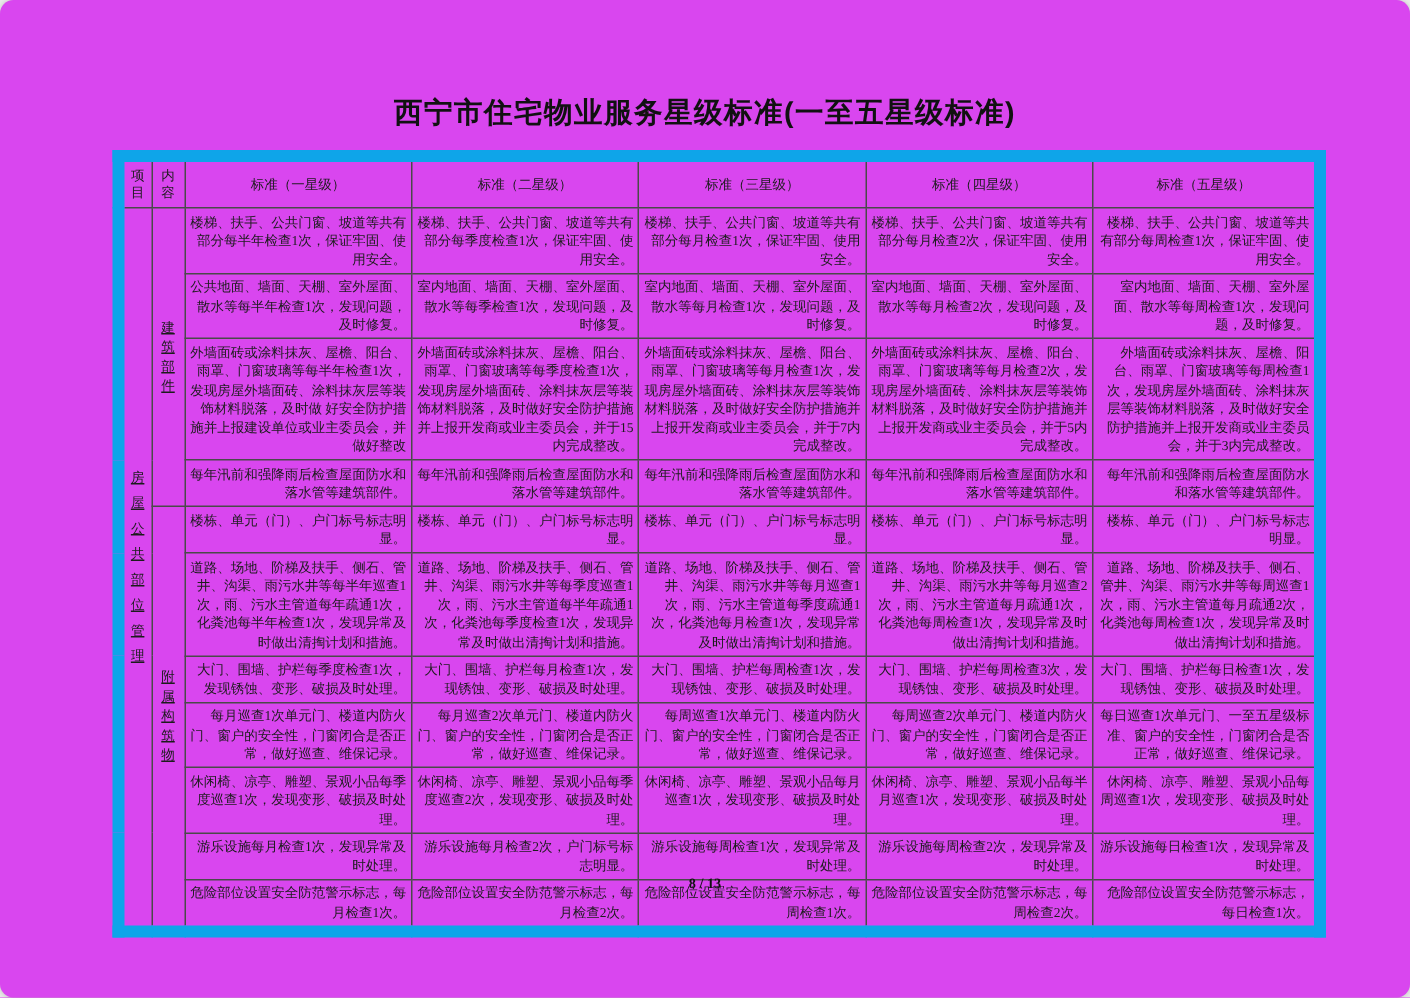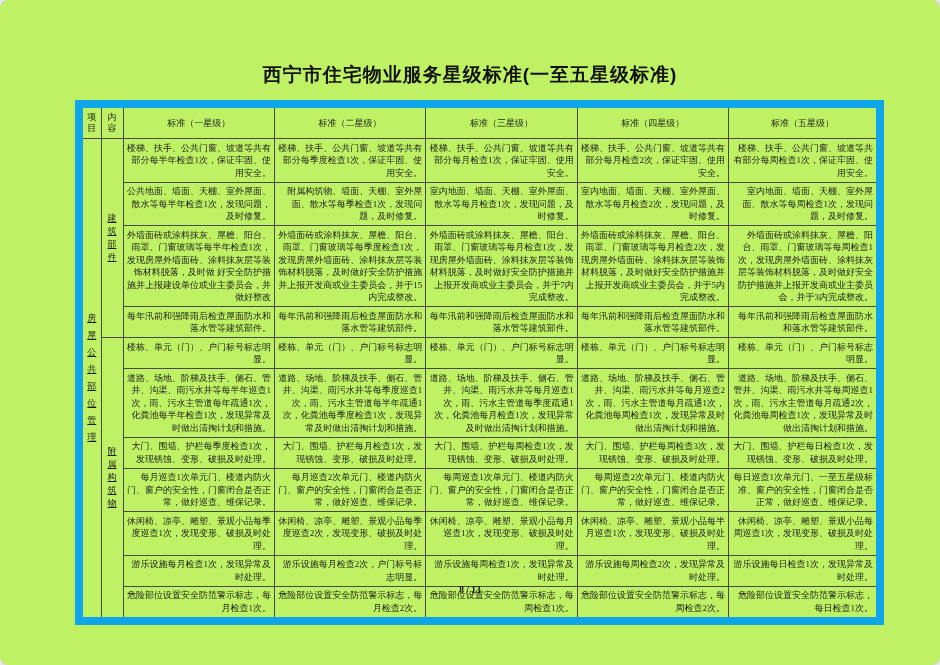--- a/index.html
+++ b/index.html
@@ -3,21 +3,21 @@
 <meta charset="utf-8">
 <style>
   html,body { margin:0; padding:0; }
   body {
     width:940px; height:665px; overflow:hidden;
     background:#e9e9e9;
     font-family:"Liberation Serif","DejaVu Serif",serif;
   }
   .page {
     position:absolute; inset:0;
-    background:#bef264;
+    background:#d946ef;
     border-radius:9px;
     box-shadow:0 0 3px rgba(0,0,0,.18);
   }
   .title {
     position:absolute; top:62px; left:0; width:100%;
     text-align:center;
     font-family:"Liberation Sans","DejaVu Sans",sans-serif;
     font-weight:bold; font-size:19px; letter-spacing:1px;
     color:#111;
   }
@@ -86,21 +86,21 @@
           <td class="group" rowspan="11"><span class="vert project">房屋公共部位管理</span></td>
           <td class="group" rowspan="4"><span class="vert content">建筑部件</span></td>
           <td class="std">楼梯、扶手、公共门窗、坡道等共有部分每半年检查1次，保证牢固、使用安全。</td>
           <td class="std">楼梯、扶手、公共门窗、坡道等共有部分每季度检查1次，保证牢固、使用安全。</td>
           <td class="std">楼梯、扶手、公共门窗、坡道等共有部分每月检查1次，保证牢固、使用安全。</td>
           <td class="std">楼梯、扶手、公共门窗、坡道等共有部分每月检查2次，保证牢固、使用安全。</td>
           <td class="std">楼梯、扶手、公共门窗、坡道等共有部分每周检查1次，保证牢固、使用安全。</td>
         </tr>
         <tr>
           <td class="std">公共地面、墙面、天棚、室外屋面、散水等每半年检查1次，发现问题，及时修复。</td>
-          <td class="std">附属构筑物、墙面、天棚、室外屋面、散水等每季检查1次，发现问题，及时修复。</td>
+          <td class="std">室内地面、墙面、天棚、室外屋面、散水等每季检查1次，发现问题，及时修复。</td>
           <td class="std">室内地面、墙面、天棚、室外屋面、散水等每月检查1次，发现问题，及时修复。</td>
           <td class="std">室内地面、墙面、天棚、室外屋面、散水等每月检查2次，发现问题，及时修复。</td>
           <td class="std">室内地面、墙面、天棚、室外屋面、散水等每周检查1次，发现问题，及时修复。</td>
         </tr>
         <tr>
           <td class="std">外墙面砖或涂料抹灰、屋檐、阳台、雨罩、门窗玻璃等每半年检查1次，发现房屋外墙面砖、涂料抹灰层等装饰材料脱落，及时做 好安全防护措施并上报建设单位或业主委员会，并做好整改</td>
           <td class="std">外墙面砖或涂料抹灰、屋檐、阳台、雨罩、门窗玻璃等每季度检查1次，发现房屋外墙面砖、涂料抹灰层等装饰材料脱落，及时做好安全防护措施并上报开发商或业主委员会，并于15内完成整改。</td>
           <td class="std">外墙面砖或涂料抹灰、屋檐、阳台、雨罩、门窗玻璃等每月检查1次，发现房屋外墙面砖、涂料抹灰层等装饰材料脱落，及时做好安全防护措施并上报开发商或业主委员会，并于7内完成整改。</td>
           <td class="std">外墙面砖或涂料抹灰、屋檐、阳台、雨罩、门窗玻璃等每月检查2次，发现房屋外墙面砖、涂料抹灰层等装饰材料脱落，及时做好安全防护措施并上报开发商或业主委员会，并于5内完成整改。</td>
           <td class="std">外墙面砖或涂料抹灰、屋檐、阳台、雨罩、门窗玻璃等每周检查1次，发现房屋外墙面砖、涂料抹灰层等装饰材料脱落，及时做好安全防护措施并上报开发商或业主委员会，并于3内完成整改。</td>

